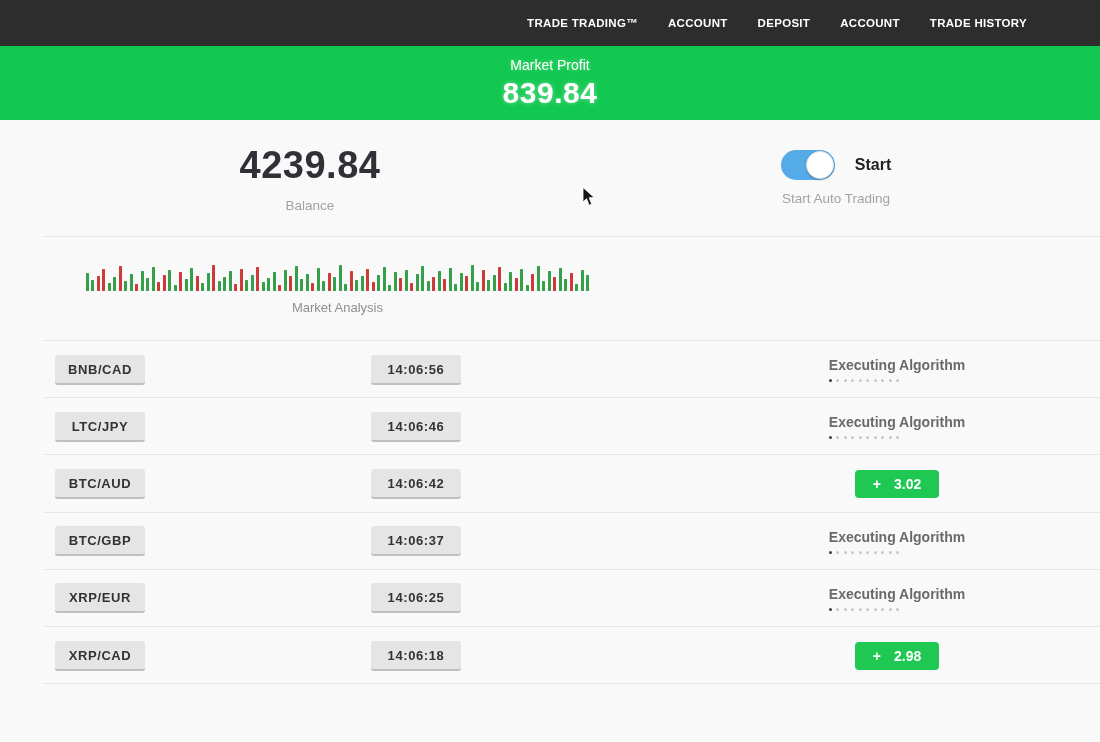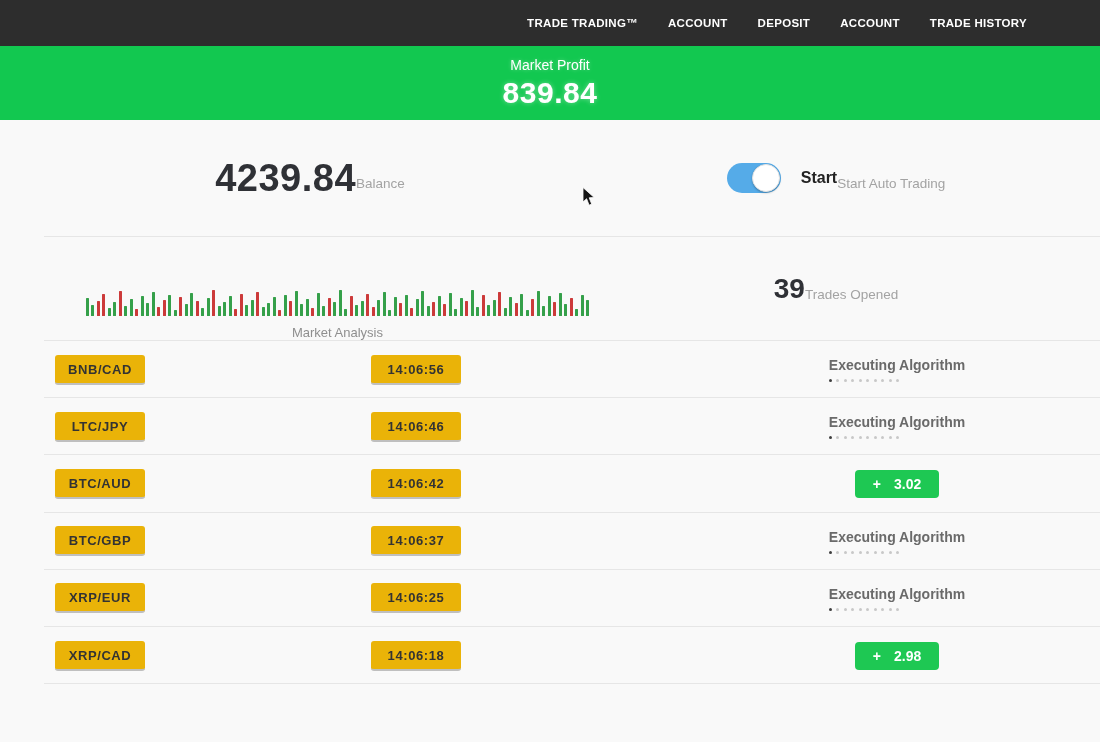--- a/index.html
+++ b/index.html
@@ -25,55 +25,55 @@
     display:flex; flex-direction:column; align-items:center; justify-content:center;
   }
   .banner .lbl { font-size:14px; margin-bottom:3px; text-shadow:0 0 4px rgba(255,255,255,.35); }
   .banner .val { font-size:30px; font-weight:bold; letter-spacing:.5px; text-shadow:0 0 5px rgba(255,255,255,.4); }
 
   .stats-row { display:grid; grid-template-columns:620px 432px 1fr; }
   .row1 { height:116px; }
   .row2 { height:103px; }
   .divider { border-top:1px solid #e6e6e6; margin-left:44px; height:0; }
 
-  .stat-cell { display:flex; flex-direction:row; align-items:center; justify-content:center; }
+  .stat-cell { display:flex; flex-direction:column; align-items:center; justify-content:center; }
   .balance-val { font-size:38px; font-weight:bold; color:#2f3136; letter-spacing:.5px; }
   .stat-lbl { font-size:13.5px; color:#a3a3a3; margin-top:11px; }
   .big-num { font-size:28px; font-weight:bold; color:#2f3136; }
 
   
   .toggle-line { display:flex; align-items:center; gap:20px;justify-content:flex-end; }
   .toggle {
     width:54px; height:30px; border-radius:15px;
     background:var(--toggle-blue,#55abe8); position:relative; cursor:pointer;
   }
   .toggle .knob {
     position:absolute; top:1px; right:1px; width:28px; height:28px;
     border-radius:50%; background:#fff; border:1px solid #e3e3e3;
     box-shadow:0 1px 2px rgba(0,0,0,.25);
   }
   .toggle-label { font-size:16px; font-weight:bold; color:#222; }
 
   
-  .chart-cell { padding-left:55px; align-items:flex-end; }
+  .chart-cell { padding-left:55px; align-items:center; }
   .chart-wrap { width:505px; display:flex; flex-direction:column; align-items:center; }
   .bars { display:flex; align-items:flex-end; gap:2.5px; height:28px; }
   .bars .bar { width:3px; border-radius:0.5px; display:inline-block; }
   .chart-lbl { font-size:13px; color:#8f8f8f; margin-top:9px; }
 
   
   .trade-row { position:relative; height:57.2px; }
   .trade-row::after {
     content:""; position:absolute; left:44px; right:0; bottom:0;
     height:1px; background:#e6e6e6;
   }
   .tag {
     position:absolute; top:50%; transform:translateY(-50%);
     width:90px; text-align:center; padding:7px 0 6px;
-    background:#eab308; border-bottom:2px solid #bfbfbf; border-radius:3px;
+    background:#e5e5e5; border-bottom:2px solid #bfbfbf; border-radius:3px;
     font-size:13px; font-weight:bold; color:#333; letter-spacing:.6px;
   }
   .tag.pair { left:55px; }
   .tag.time { left:371px; }
   .status {
     position:absolute; left:767px; width:260px; height:100%;
     display:flex; flex-direction:column; align-items:center; justify-content:center;
   }
   .exec-label { font-size:14px; font-weight:bold; color:#6a6a6a; }
   .dots { display:flex; gap:4.5px; margin-top:6px; }
@@ -216,24 +216,20 @@
           <span class="bar" style="height: 23px; background: rgb(53, 160, 74);"></span>
           <span class="bar" style="height: 12px; background: rgb(53, 160, 74);"></span>
           <span class="bar" style="height: 18px; background: rgb(204, 58, 58);"></span>
           <span class="bar" style="height: 7px; background: rgb(53, 160, 74);"></span>
           <span class="bar" style="height: 21px; background: rgb(53, 160, 74);"></span>
           <span class="bar" style="height: 16px; background: rgb(53, 160, 74);"></span>
         </div>
       <div class="chart-lbl">Market Analysis</div>
     </div>
   </div>
-  <div class="stat-cell">
-    <div class="big-num">39</div>
-    <div class="stat-lbl">Trades Opened</div>
-  </div>
 </div>
 
 <div class="divider"></div>
 
 <div id="trades">
   <div class="trade-row">
     <div class="tag pair">BNB/CAD</div>
     <div class="tag time">14:06:56</div>
     <div class="status">
       <div>

